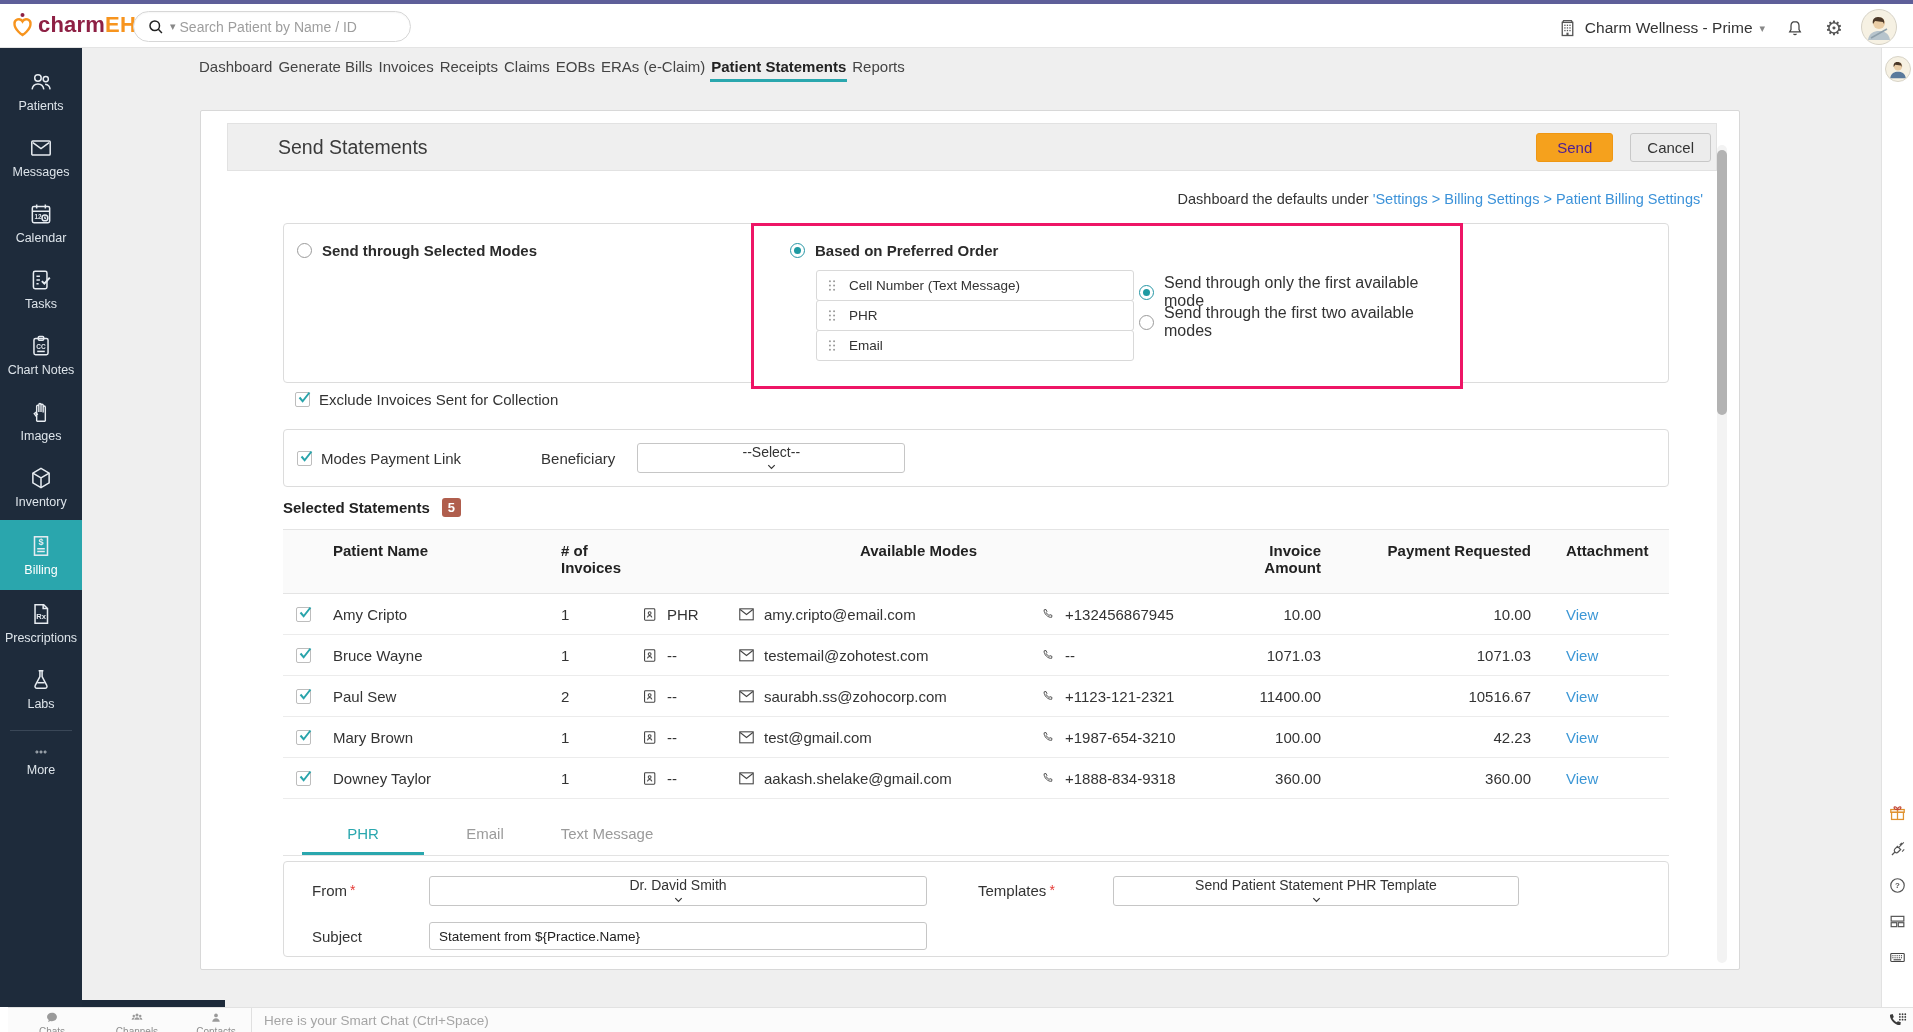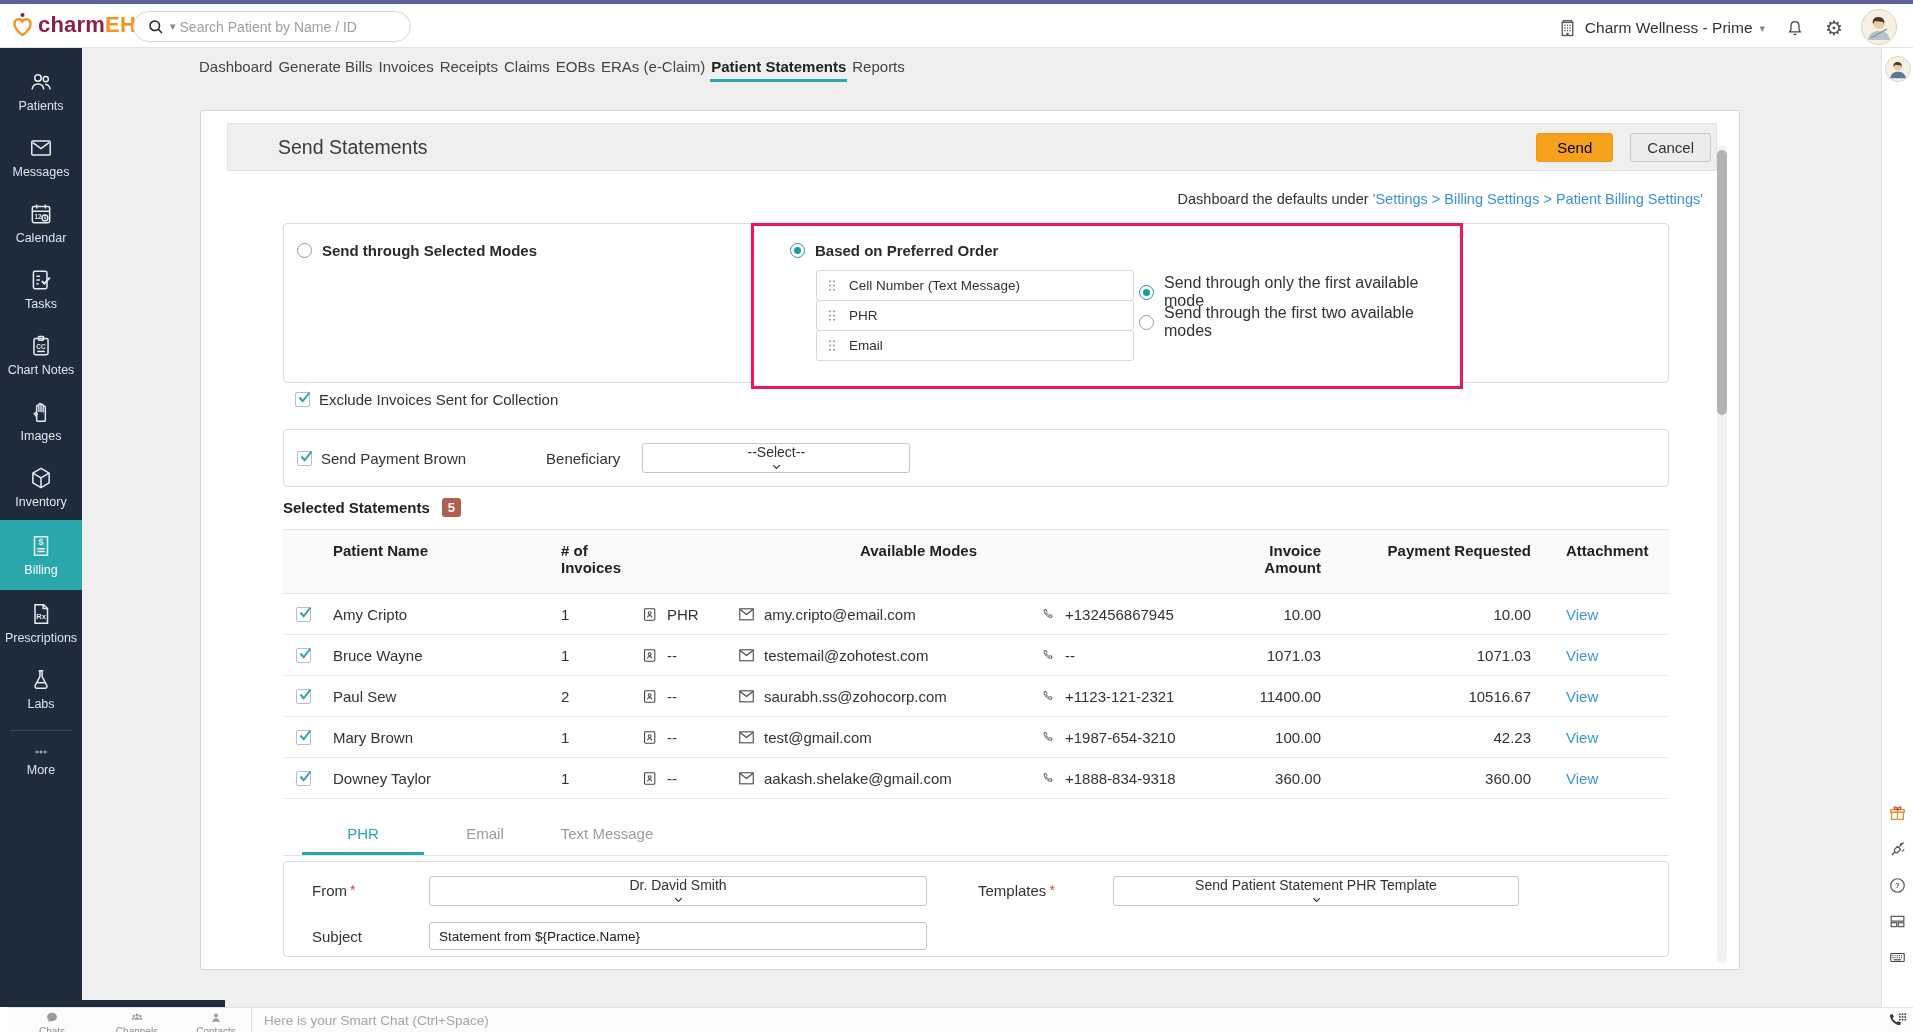--- a/index.html
+++ b/index.html
@@ -42,21 +42,21 @@
   .nav-row { position:absolute; left:116px; top:0; height:38px; display:flex; align-items:flex-start; gap:4px; }
   .nav-item { font-size:15px; color:#444; cursor:pointer; padding:10px 1px 7px; }
   .nav-item.active { color:#222; font-weight:bold; border-bottom:3px solid #2aa7ae; padding-bottom:4px; }
 
   
   .card { position:absolute; left:118px; top:62px; width:1540px; height:860px; background:#fff; border:1px solid #d8d8d8; border-radius:2px; overflow:hidden; }
   .card-header { position:absolute; left:26px; top:12px; width:1490px; height:48px; background:#efefef; border:1px solid #e2e2e2; display:flex; align-items:center; }
   .card-title { font-size:19.5px; color:#3a3a3a; padding-left:50px; }
   .card-btns { margin-left:auto; display:flex; gap:17px; padding-right:5px; }
   .btn { font-size:15px; border-radius:3px; padding:5px 16px; cursor:pointer; font-family:inherit; }
-  .btn-send { background:#f5a11d; border:1px solid #ef9713; color:#000000; padding:5px 20px; }
+  .btn-send { background:#f5a11d; border:1px solid #ef9713; color:#4c1d95; padding:5px 20px; }
   .btn-cancel { background:#ececec; border:1px solid #c8c8c8; color:#333; }
 
   .configure { position:absolute; top:80px; right:36px; font-size:14.5px; color:#333; }
   .configure a { color:#3c92d9; text-decoration:none; }
 
   .modes-box { position:absolute; left:82px; top:112px; width:1386px; height:160px; border:1px solid #dcdcdc; border-radius:4px; background:#fff; }
   .radio-row { display:flex; align-items:center; gap:10px; }
   .radio { width:15px; height:15px; border:1.5px solid #9a9a9a; border-radius:50%; background:#fff; flex:0 0 auto; position:relative; cursor:pointer; }
   .radio.sel { border-color:#2696a5; }
   .radio.sel::after { content:""; position:absolute; left:3px; top:3px; width:7px; height:7px; border-radius:50%; background:#1e9aa2; }
@@ -472,21 +472,21 @@
         <span>Exclude Invoices Sent for Collection</span>
       </div>
 
       <div class="payment-box">
         <span class="chk-row pay-label">
           <span class="chk">
               <svg viewBox="0 0 24 24" fill="none" stroke="#29a4ab" stroke-width="3.2">
                 <path d="M4 12l5 6L20 4"></path>
               </svg>
             </span>
-          <span>Send Payment Brown</span>
+          <span>Modes Payment Link</span>
         </span>
         <span class="benef-label">Beneficiary</span>
         <span class="select" style="width:268px">
           <span class="sel-val">--Select--</span>
           <svg viewBox="0 0 24 24" fill="none" stroke="#333" stroke-width="2.6">
               <path d="M5 9l7 7 7-7"></path>
             </svg>
         </span>
       </div>
 

